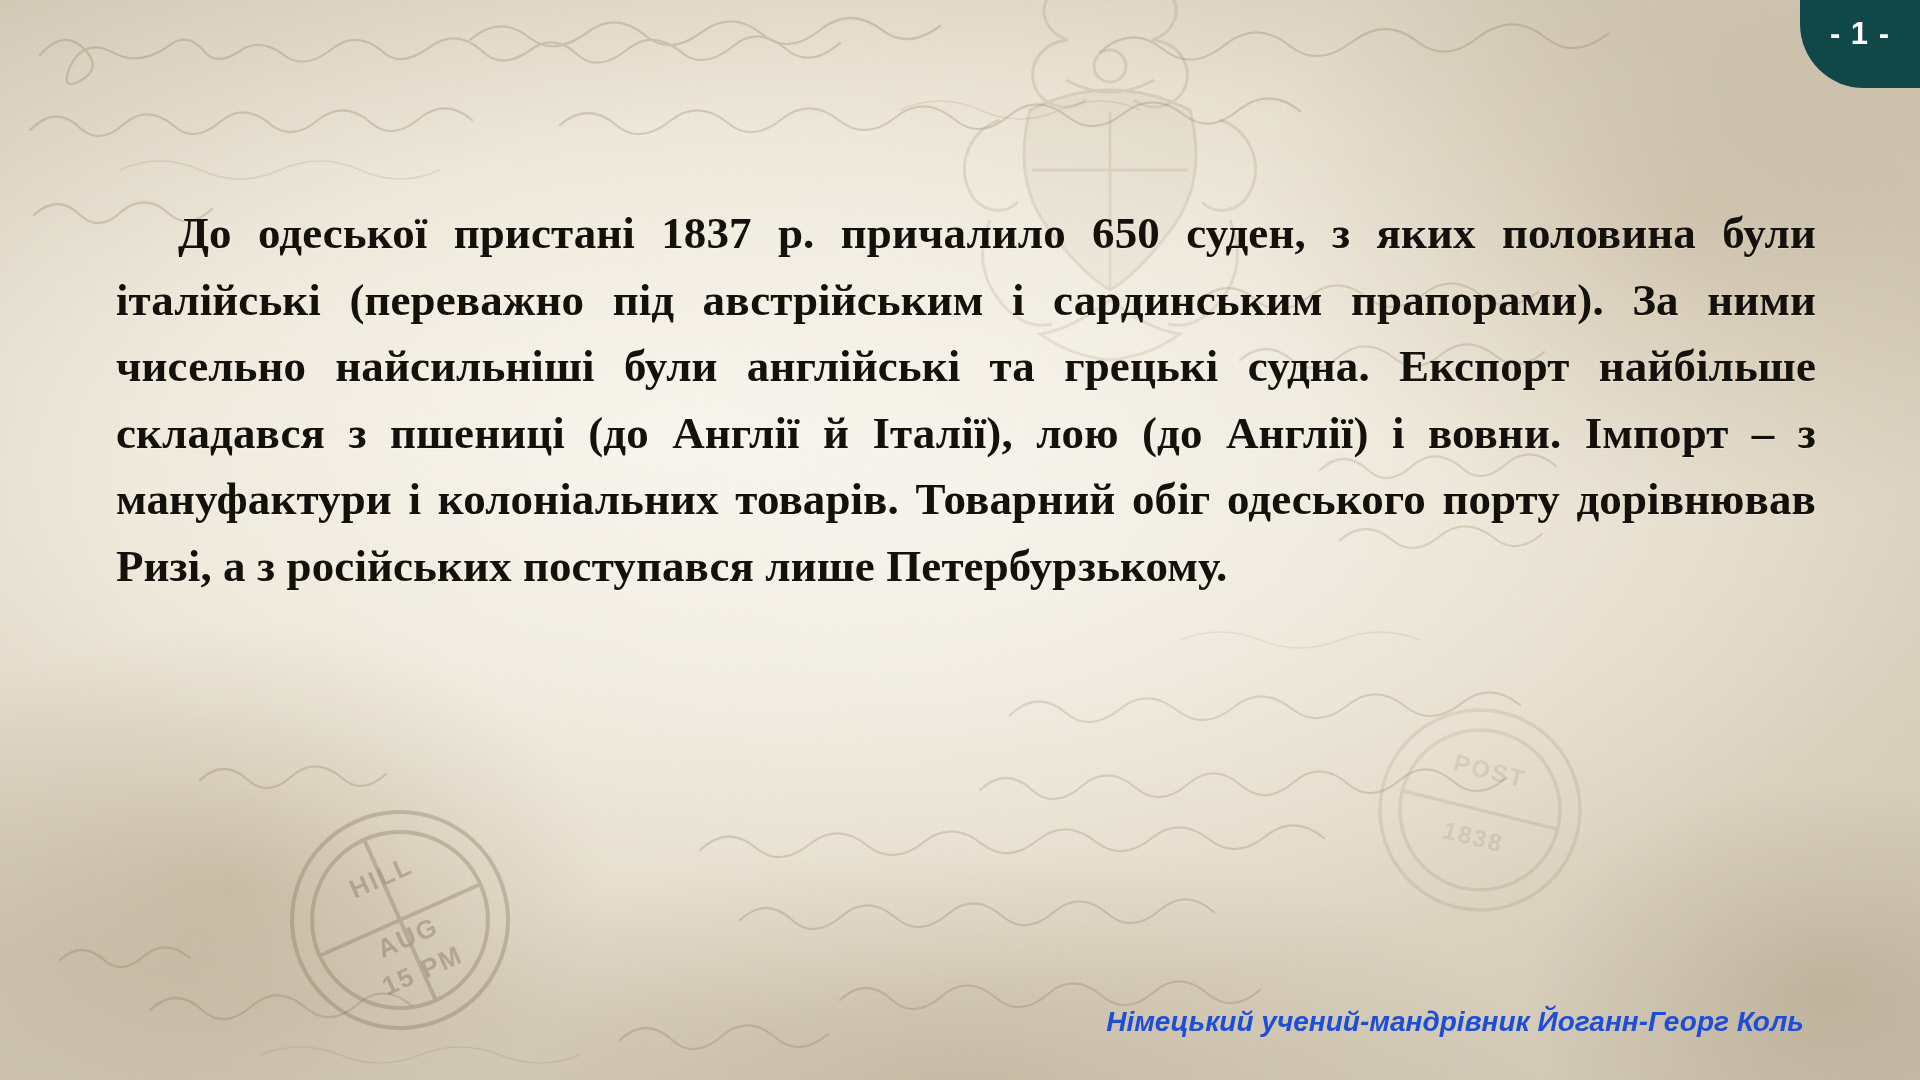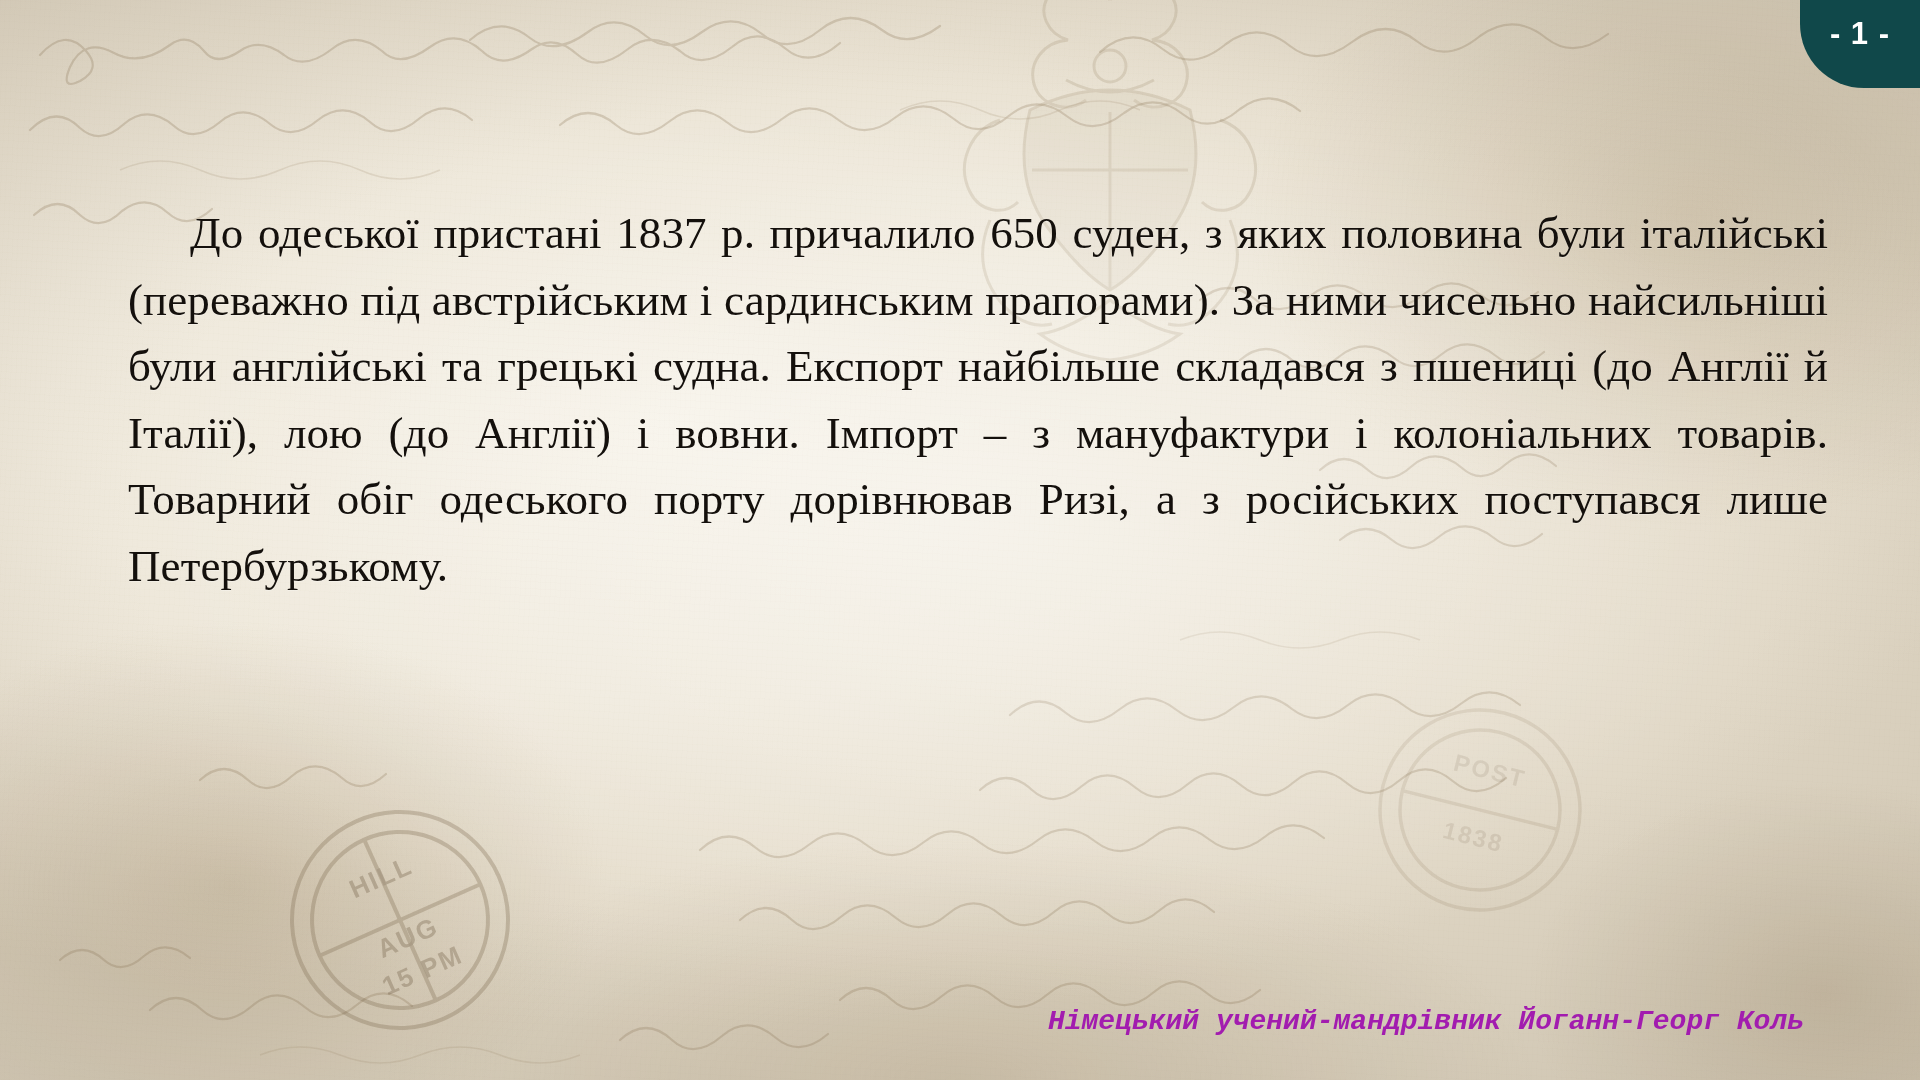--- a/index.html
+++ b/index.html
@@ -105,24 +105,25 @@
     font-family: "Liberation Sans", sans-serif;
     font-size: 31px;
     font-weight: 700;
     letter-spacing: 1px;
     line-height: 1;
   }
 
   
   .quote-block {
     position: absolute;
-    left: 128px;
+    left: 116px;
     top: 200px;
     width: 1700px;
     z-index: 4;
+    font-weight: bold;
   }
   .quote-text {
     margin: 0;
     font-family: "Liberation Serif", serif;
     font-size: 45px;
     line-height: 1.48;
     color: #14100c;
     text-align: justify;
     text-indent: 62px;
     letter-spacing: 0.1px;
@@ -133,26 +134,26 @@
   .attribution {
     position: absolute;
     right: 116px;
     bottom: 38px;
     width: 1100px;
     text-align: right;
     z-index: 4;
   }
   .attribution .line {
     margin: 0;
-    font-family: Liberation Mono, monospace;
+    font-family: Liberation Sans, sans-serif;
     font-style: italic;
     font-weight: 700;
     font-size: 28px;
     line-height: 1.42;
-    color: #a21caf;
+    color: #1d4ed8;
   }
 </style>
 </head>
 <body>
 
 <div id="slide">
 
   <div class="paper-base"></div>
   <div class="paper-stain-a"></div>
   <div class="paper-fibers"></div>

